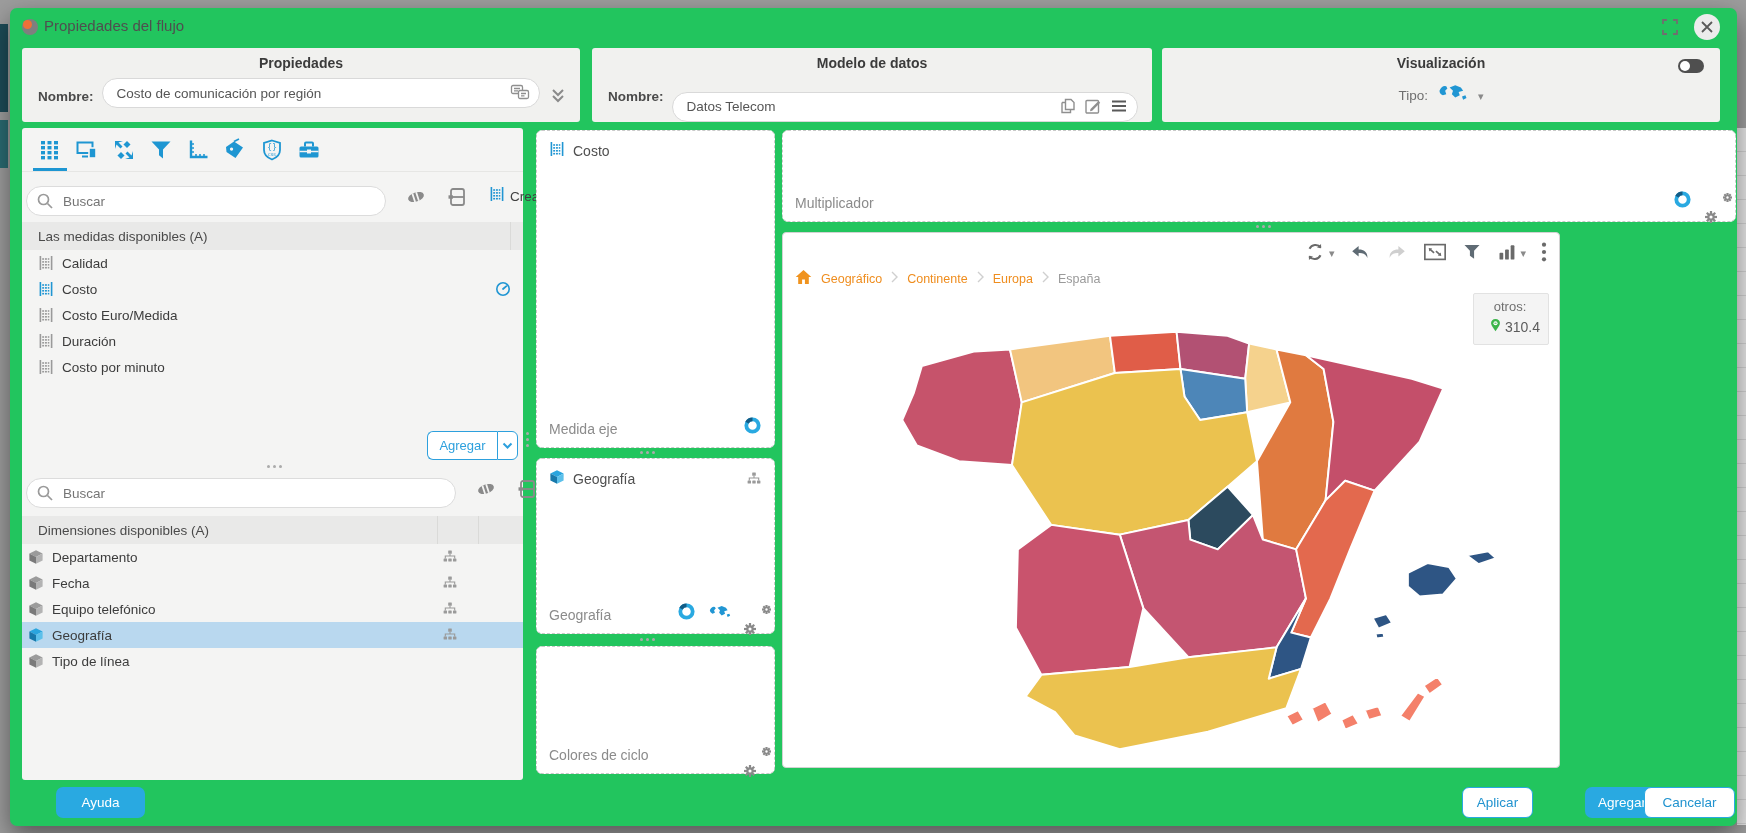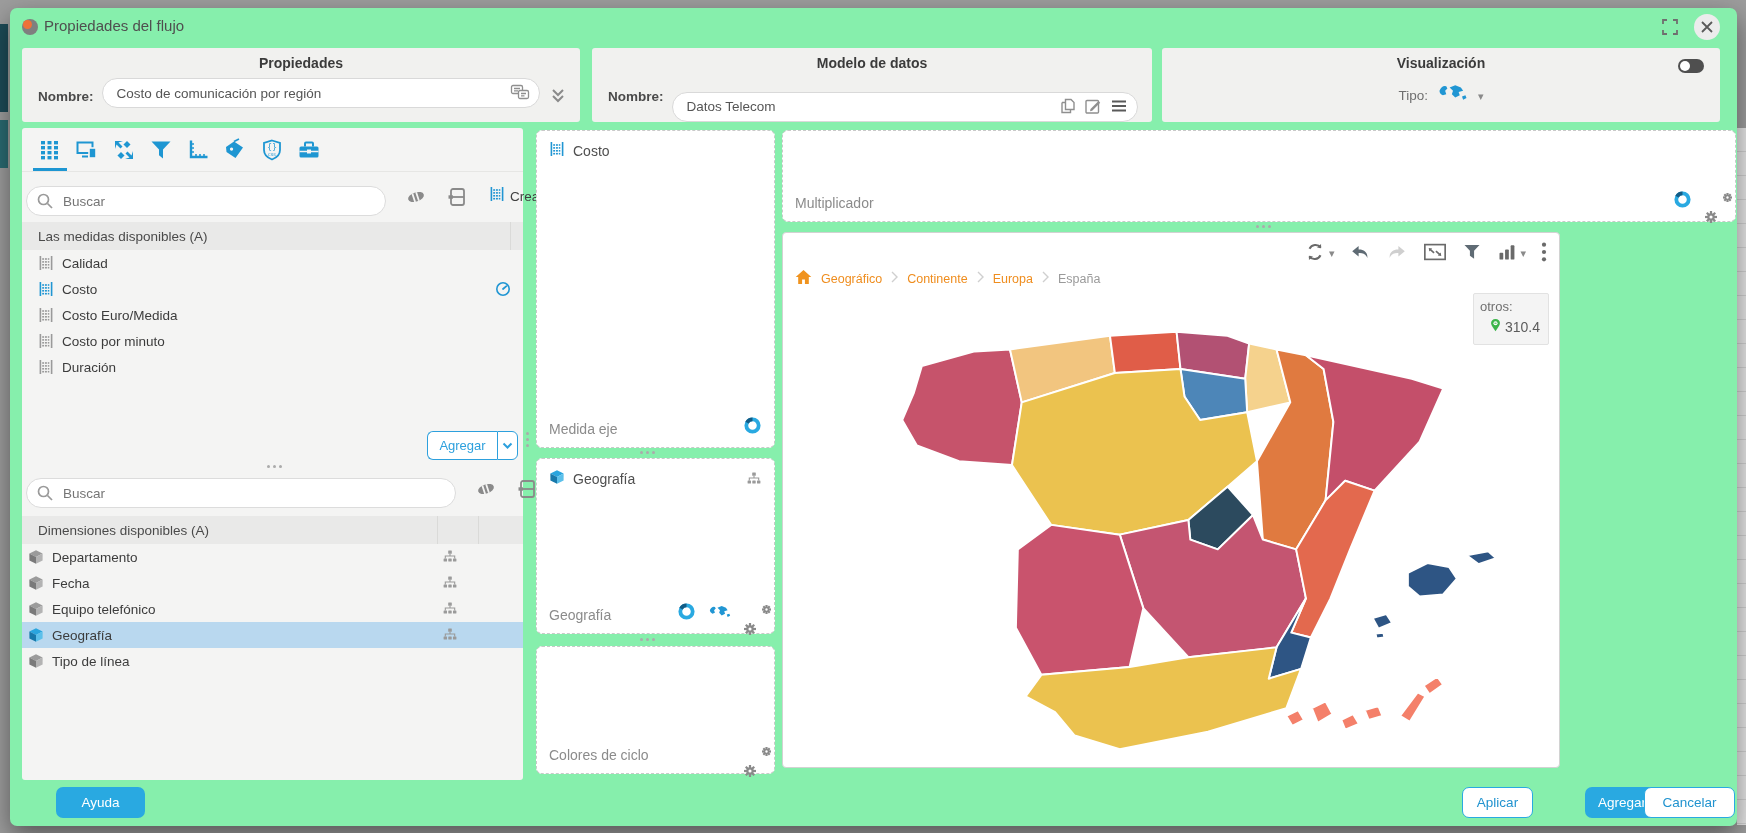--- a/index.html
+++ b/index.html
@@ -2,21 +2,21 @@
 <html><head>
 <meta charset="utf-8">
 <style>
   html,body{margin:0;padding:0;background:#6f6f6f;}
   .stage{position:relative;width:1746px;height:833px;background:#9d9d9d;overflow:hidden;
          font-family:"Liberation Sans","DejaVu Sans",sans-serif;-webkit-font-smoothing:antialiased;}
   .bk-left{position:absolute;left:0;top:24px;width:8px;height:88px;background:#1d4b57;}
   .bk-left2{position:absolute;left:0;top:120px;width:8px;height:48px;background:#2a6b72;}
   .bk-right{position:absolute;right:0;top:128px;bottom:8px;width:9px;
             background:repeating-linear-gradient(#e6e6e6 0 23px,#cfcfcf 23px 24px);}
-  .dialog{position:absolute;left:10px;top:8px;width:1727px;height:818px;background:#86efac;
+  .dialog{position:absolute;left:10px;top:8px;width:1727px;height:818px;background:#22c55e;
           border-radius:7px;box-shadow:0 10px 26px rgba(0,0,0,.45);}
   
   .titlebar{position:absolute;left:0;top:0;right:0;height:38px;}
   .app-icon{position:absolute;left:12px;top:11px;width:16px;height:16px;border-radius:50%;background:#7f7f7f;}
   .app-icon::after{content:"";position:absolute;left:1px;top:1px;width:9px;height:9px;border-radius:50%;background:#ee7139;}
   .win-title{position:absolute;left:34px;top:9px;font-size:15px;color:#4f4f4f;}
   .win-max{position:absolute;left:1650px;top:9px;width:20px;height:20px;color:#6f6f6f;cursor:pointer;}
   .win-close{position:absolute;left:1684px;top:6px;width:26px;height:26px;border-radius:50%;background:#ececec;
              display:flex;align-items:center;justify-content:center;color:#5a5a5a;cursor:pointer;}
   
@@ -83,21 +83,21 @@
   .ztr{position:absolute;right:12px;top:12px;}
   .gearwrap{position:relative;width:18px;height:18px;}
   
   .mappanel{position:absolute;left:772px;top:224px;width:778px;height:536px;border:1px solid #d2d2d2;
             border-radius:4px;background:#fff;box-sizing:border-box;}
   .maptools{position:absolute;top:8px;right:12px;display:flex;align-items:center;gap:15px;color:#6a6a6a;}
   .maptools .t{cursor:pointer;display:flex;align-items:center;gap:3px;}
   .crumbs{position:absolute;top:36px;left:12px;display:flex;align-items:center;gap:9px;font-size:12.5px;}
   .crumb{color:#ef8d1e;cursor:pointer;} .crumb.cur{color:#9a9a9a;cursor:default;}
   .legend{position:absolute;top:60px;right:10px;width:76px;height:52px;background:#f4f4f4;border:1px solid #e2e2e2;
-          border-radius:2px;box-sizing:border-box;padding:5px 8px 0 6px;text-align:left;}
+          border-radius:2px;box-sizing:border-box;padding:5px 8px 0 6px;text-align:center;}
   .legend .l1{font-size:13px;color:#6f6f6f;}
   .legend .l2{display:flex;align-items:center;justify-content:flex-end;gap:2px;font-size:14px;color:#5c5c5c;margin-top:3px;}
   #spain-svg{position:absolute;left:80px;top:40px;}
   
   .btn{position:absolute;top:779px;height:31px;border-radius:7px;font-size:13.5px;display:flex;
        align-items:center;justify-content:center;box-sizing:border-box;cursor:pointer;}
   .btn.solid{background:#29a9e1;color:#fff;margin-left:38px;}
   .btn.line{background:#fff;border:1px solid #29a9e1;color:#2193cf;}
   .b-ayuda{left:8px;width:89px;} .b-aplicar{left:1452px;width:71px;}
   .b-aceptar{left:1537px;width:74px;} .b-cancelar{left:1634px;width:91px;}
@@ -389,40 +389,40 @@
                 <rect x="4.2" y="6.1" width="1.9" height="1.6" fill="#9a9a9a"></rect>
                 <rect x="7" y="6.1" width="1.9" height="1.6" fill="#9a9a9a"></rect>
                 <rect x="9.8" y="6.1" width="1.5" height="1.6" fill="#9a9a9a"></rect>
                 <rect x="4.2" y="9" width="1.9" height="1.6" fill="#9a9a9a"></rect>
                 <rect x="7" y="9" width="1.9" height="1.6" fill="#9a9a9a"></rect>
                 <rect x="9.8" y="9" width="1.5" height="1.6" fill="#9a9a9a"></rect>
                 <rect x="4.2" y="11.9" width="1.9" height="1.6" fill="#9a9a9a"></rect>
                 <rect x="7" y="11.9" width="1.9" height="1.6" fill="#9a9a9a"></rect>
                 <rect x="9.8" y="11.9" width="1.5" height="1.6" fill="#9a9a9a"></rect>
               </svg></span>
-    <span class="lbl">Costo por minuto</span>
+    <span class="lbl">Duración</span>
           </div>
           <div class="list-row">
             <span class="rowicon"><svg width="16" height="16" viewBox="0 0 16 16">
                 <line x1="2.4" y1="1" x2="2.4" y2="15" stroke="#9a9a9a" stroke-width="1.6"></line>
                 <line x1="13.6" y1="1" x2="13.6" y2="15" stroke="#9a9a9a" stroke-width="1.6"></line>
                 <rect x="4.2" y="3.2" width="1.9" height="1.6" fill="#9a9a9a"></rect>
                 <rect x="7" y="3.2" width="1.9" height="1.6" fill="#9a9a9a"></rect>
                 <rect x="9.8" y="3.2" width="1.5" height="1.6" fill="#9a9a9a"></rect>
                 <rect x="4.2" y="6.1" width="1.9" height="1.6" fill="#9a9a9a"></rect>
                 <rect x="7" y="6.1" width="1.9" height="1.6" fill="#9a9a9a"></rect>
                 <rect x="9.8" y="6.1" width="1.5" height="1.6" fill="#9a9a9a"></rect>
                 <rect x="4.2" y="9" width="1.9" height="1.6" fill="#9a9a9a"></rect>
                 <rect x="7" y="9" width="1.9" height="1.6" fill="#9a9a9a"></rect>
                 <rect x="9.8" y="9" width="1.5" height="1.6" fill="#9a9a9a"></rect>
                 <rect x="4.2" y="11.9" width="1.9" height="1.6" fill="#9a9a9a"></rect>
                 <rect x="7" y="11.9" width="1.9" height="1.6" fill="#9a9a9a"></rect>
                 <rect x="9.8" y="11.9" width="1.5" height="1.6" fill="#9a9a9a"></rect>
               </svg></span>
-    <span class="lbl">Duración</span>
+    <span class="lbl">Costo por minuto</span>
           </div>
         </div>
 
       <div class="agregar">
         <span class="main">Agregar</span>
         <span class="drop">
           <svg width="11" height="8" viewBox="0 0 11 8" fill="none" stroke="#2da0dd" stroke-width="2">
               <path d="M1.5 1.5 L5.5 5.5 L9.5 1.5"></path>
             </svg>
         </span>

